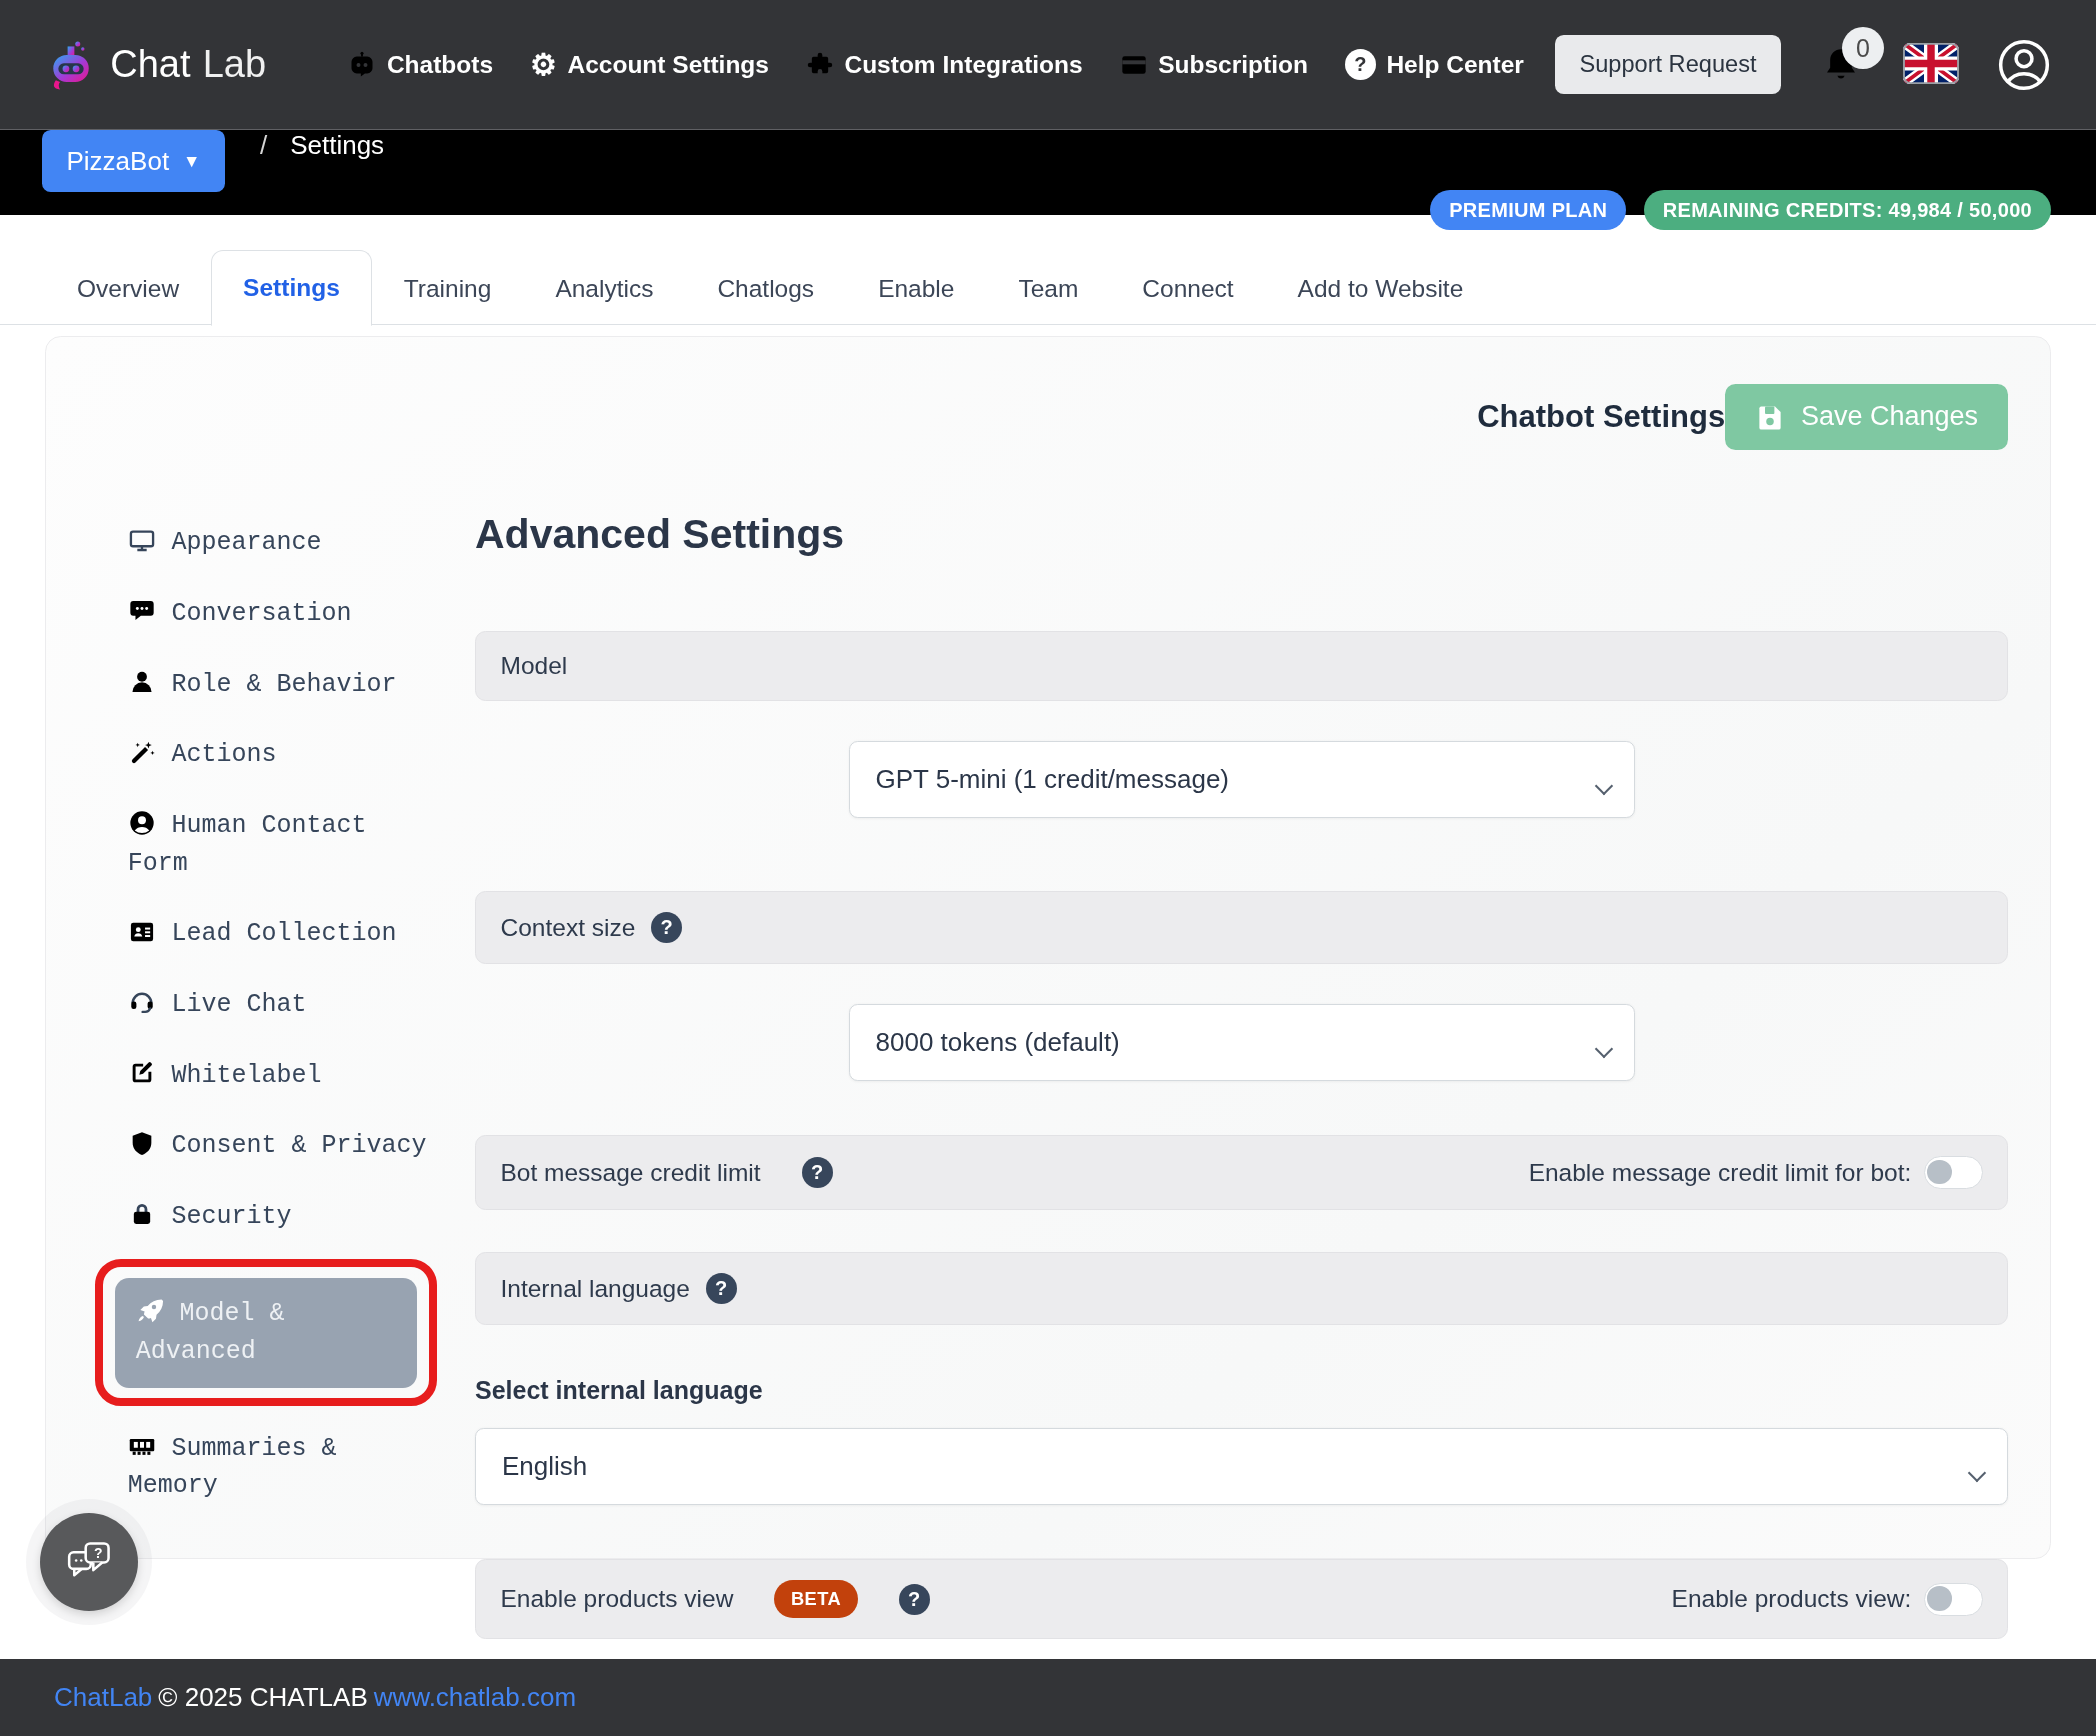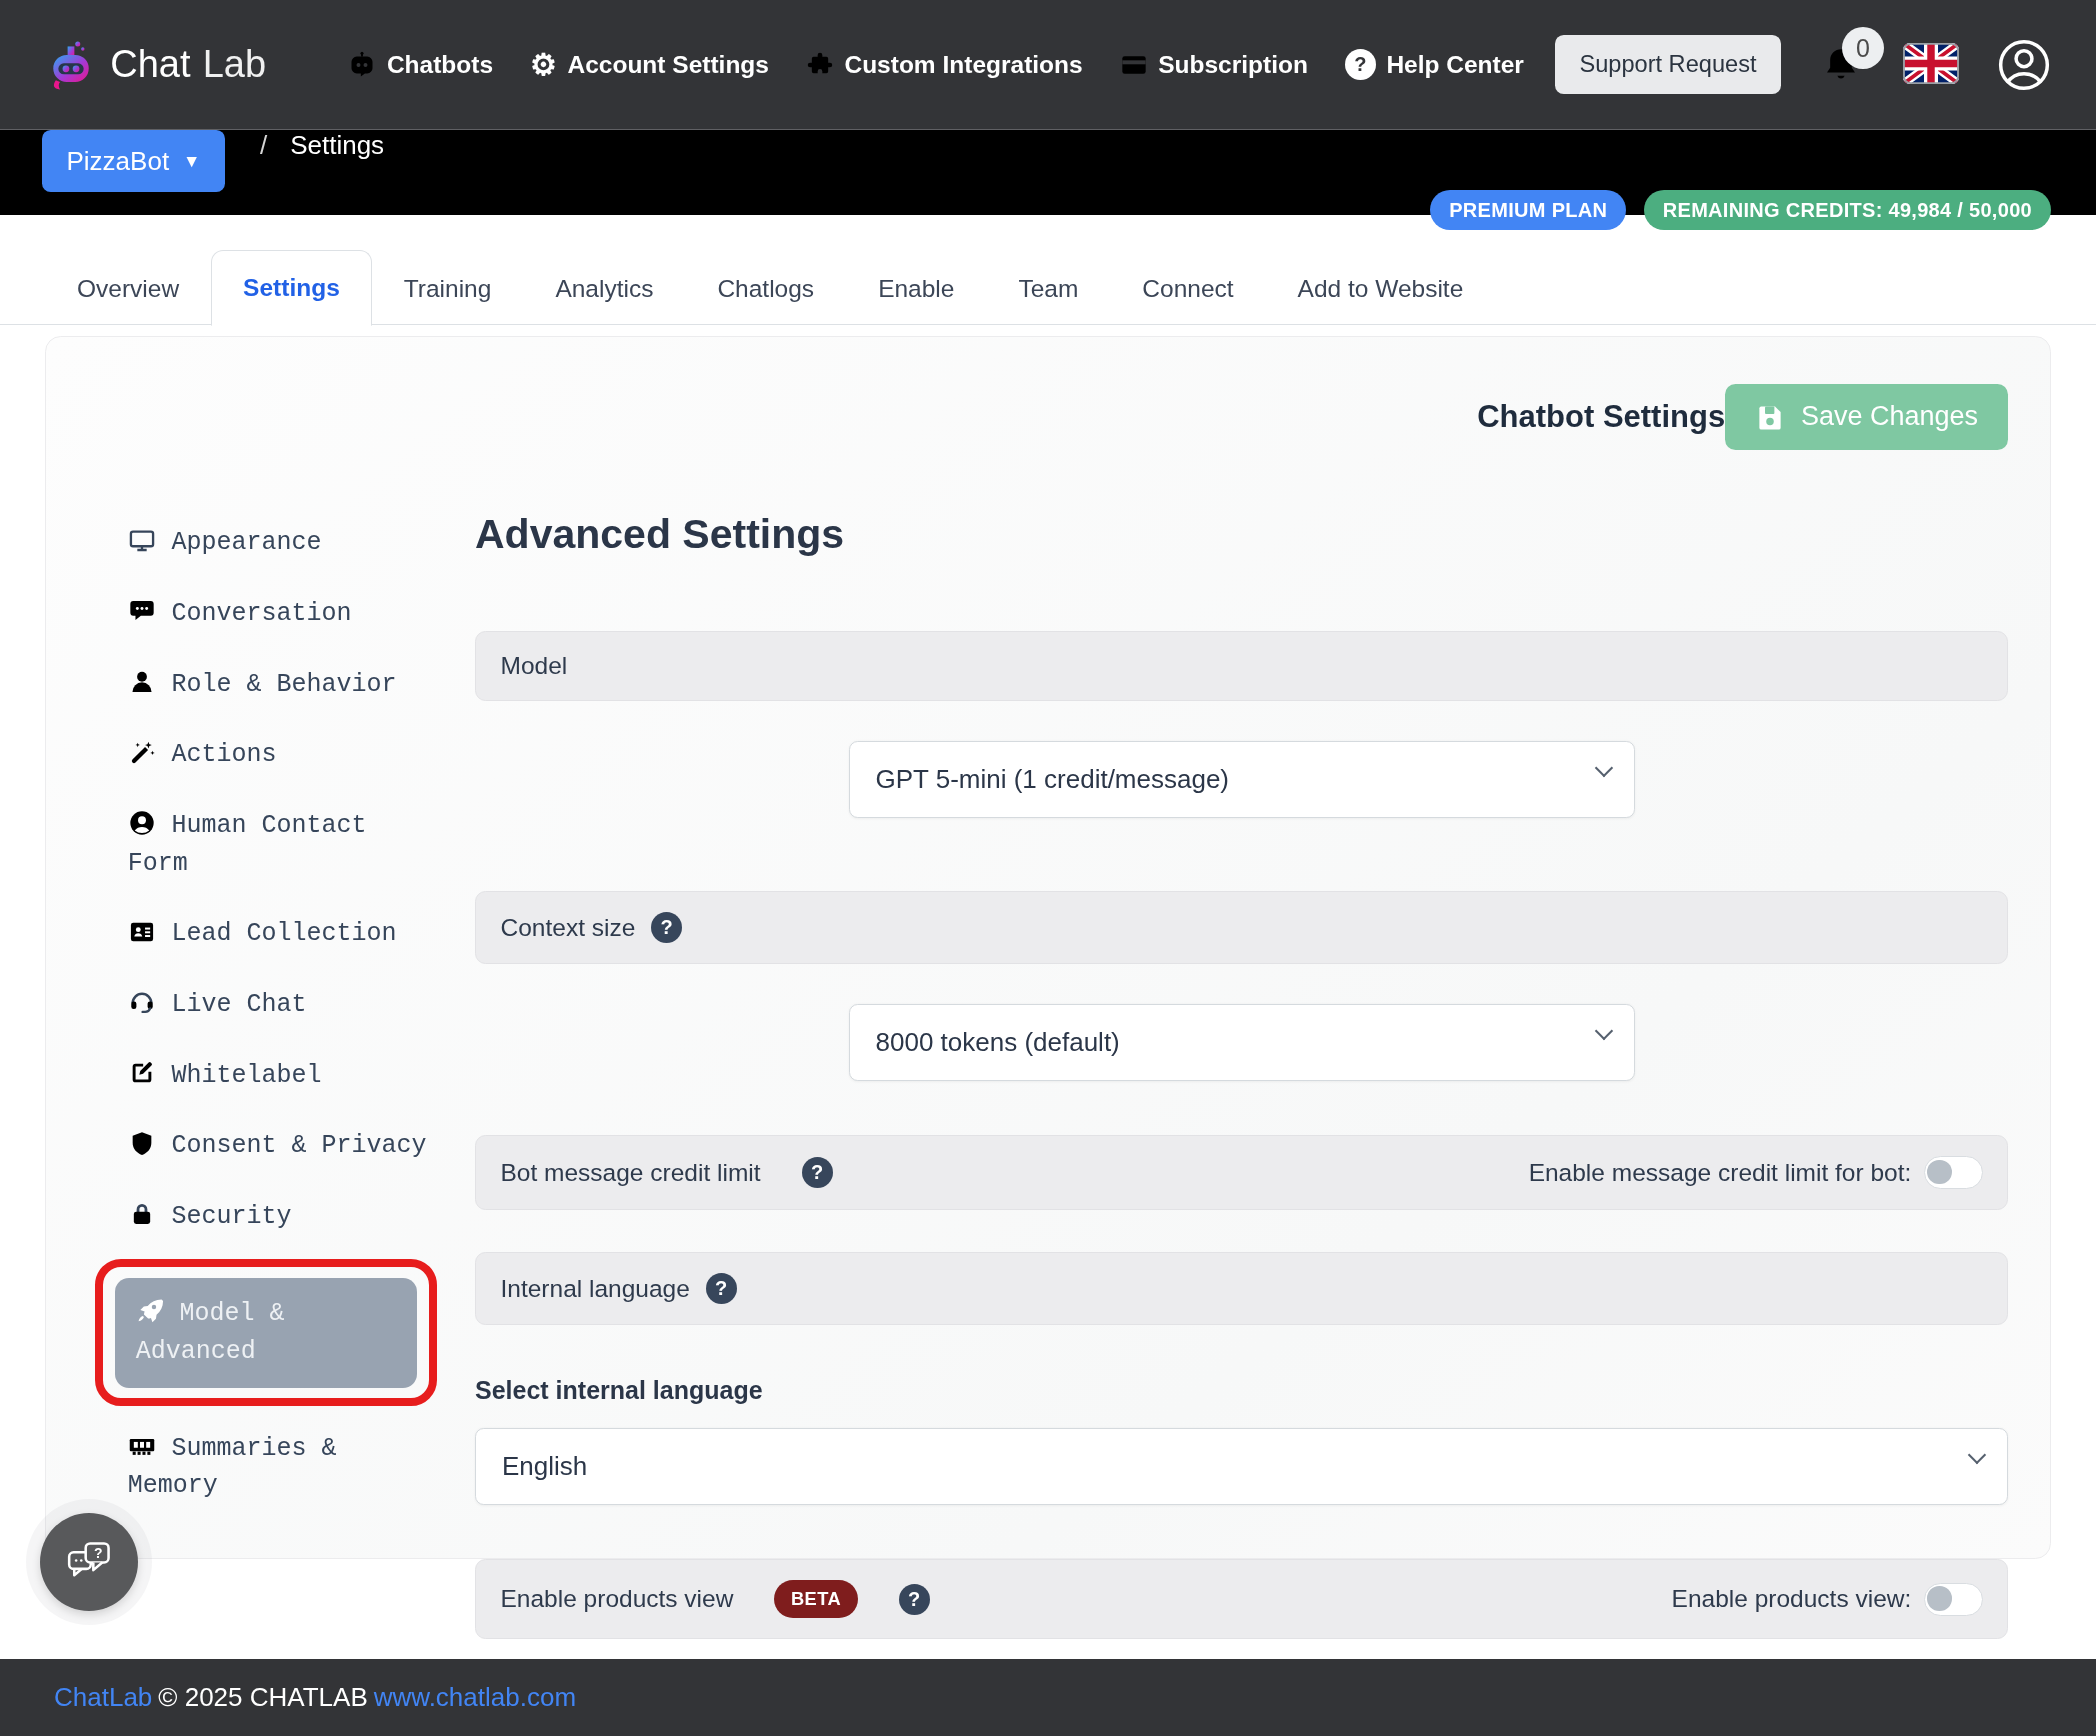--- a/index.html
+++ b/index.html
@@ -73,28 +73,28 @@
   .secbar .spacer { flex:1; }
   .secbar.tight { margin-top:54px;gap:41px; }
   .secbar.tighter { margin-top:42px; }
   .toggle-group { display:flex; align-items:center; gap:12.2px; }
   .toggle-label { font-size:24.5px; color:#2e3a4c; }
   .toggle { width:59px; height:33px; background:#fff; border:1.7px solid #d9dde1; border-radius:873px; position:relative;
             cursor:pointer; flex:none; }
   .toggle .knob { position:absolute; left:2.6px; top:2.6px; width:24.5px; height:24.5px; border-radius:50%; background:#b7bfc7; }
 
   .selectbox { border:1.7px solid #d5dade; border-radius:8.7px; background:#fff; padding:22px 26px; font-size:26px;
-               color:#2b3648; display:flex; align-items:flex-start; justify-content:space-between; cursor:pointer;
+               color:#2b3648; display:flex; align-items:flex-end; justify-content:space-between; cursor:pointer;
                box-shadow:0 0.9px 2.6px rgba(0,0,0,.05); }
   .selectbox.centered { width:786px; margin:40px auto 0; }
   .selectbox.full { margin-top:23px; }
   .chev { width:13px; height:13px; border-right:2.6px solid #55606e; border-bottom:2.6px solid #55606e;
           transform:rotate(45deg) translateY(-3.5px); flex:none; }
   .field-label { font-size:25px; font-weight:700; color:#2b3648; margin-top:51px; }
-  .beta { background:#7f1d1d; color:#fff; font-size:18.3px; font-weight:700; padding:7.9px 16.6px; border-radius:873px; letter-spacing:0.4px; }
+  .beta { background:#c2410c; color:#fff; font-size:18.3px; font-weight:700; padding:7.9px 16.6px; border-radius:873px; letter-spacing:0.4px; }
 
   
   .widget { position:absolute; left:40px; top:1513px; width:98px; height:98px; border-radius:50%; background:#58595b;
             display:flex; align-items:center; justify-content:center; cursor:pointer; z-index:30;
             box-shadow:0 0 0 14px rgba(120,120,122,.07), 0 3.5px 8.7px rgba(0,0,0,.15); }
 
   
   .footer { position:absolute; left:0; bottom:0; width:100%; height:77px; background:#333437; display:flex;
             align-items:center; padding:0 54px; font-size:26px; gap:6px; color:#fff; }
   .flink { color:#4285f4; cursor:pointer; }

